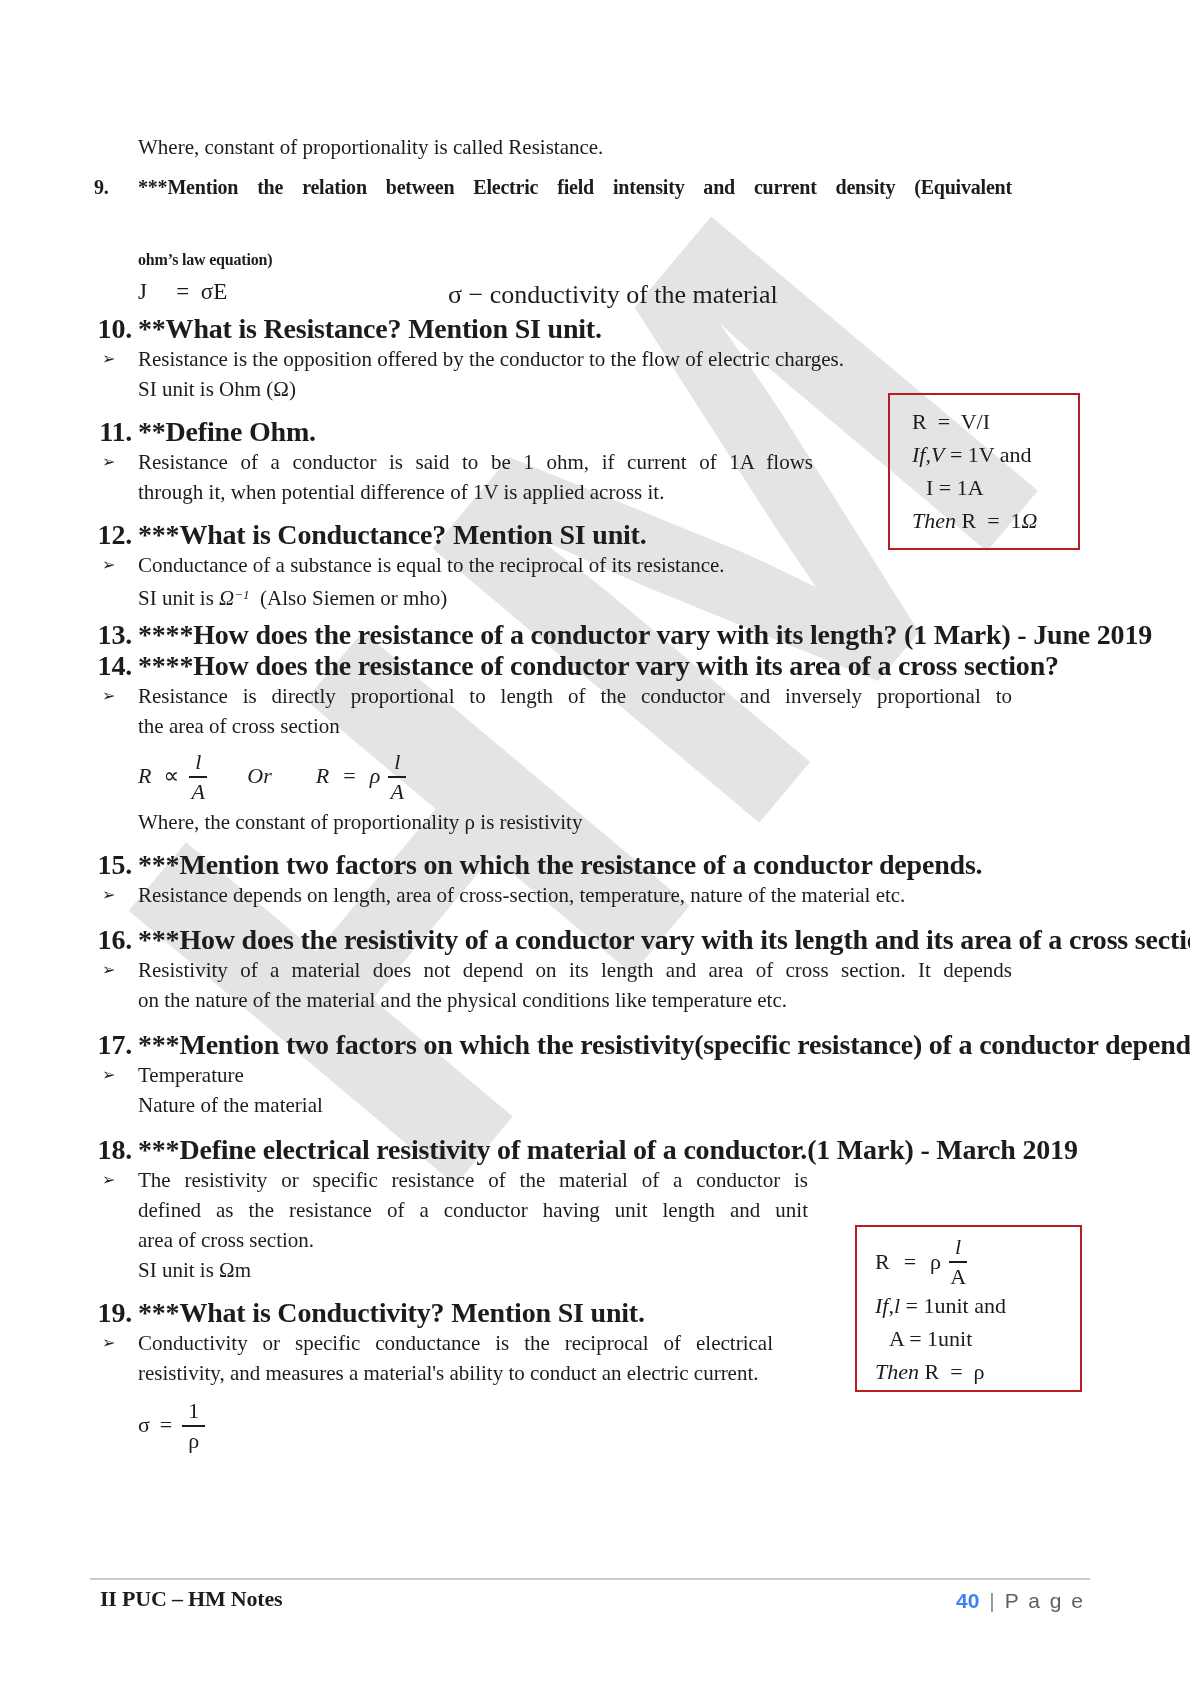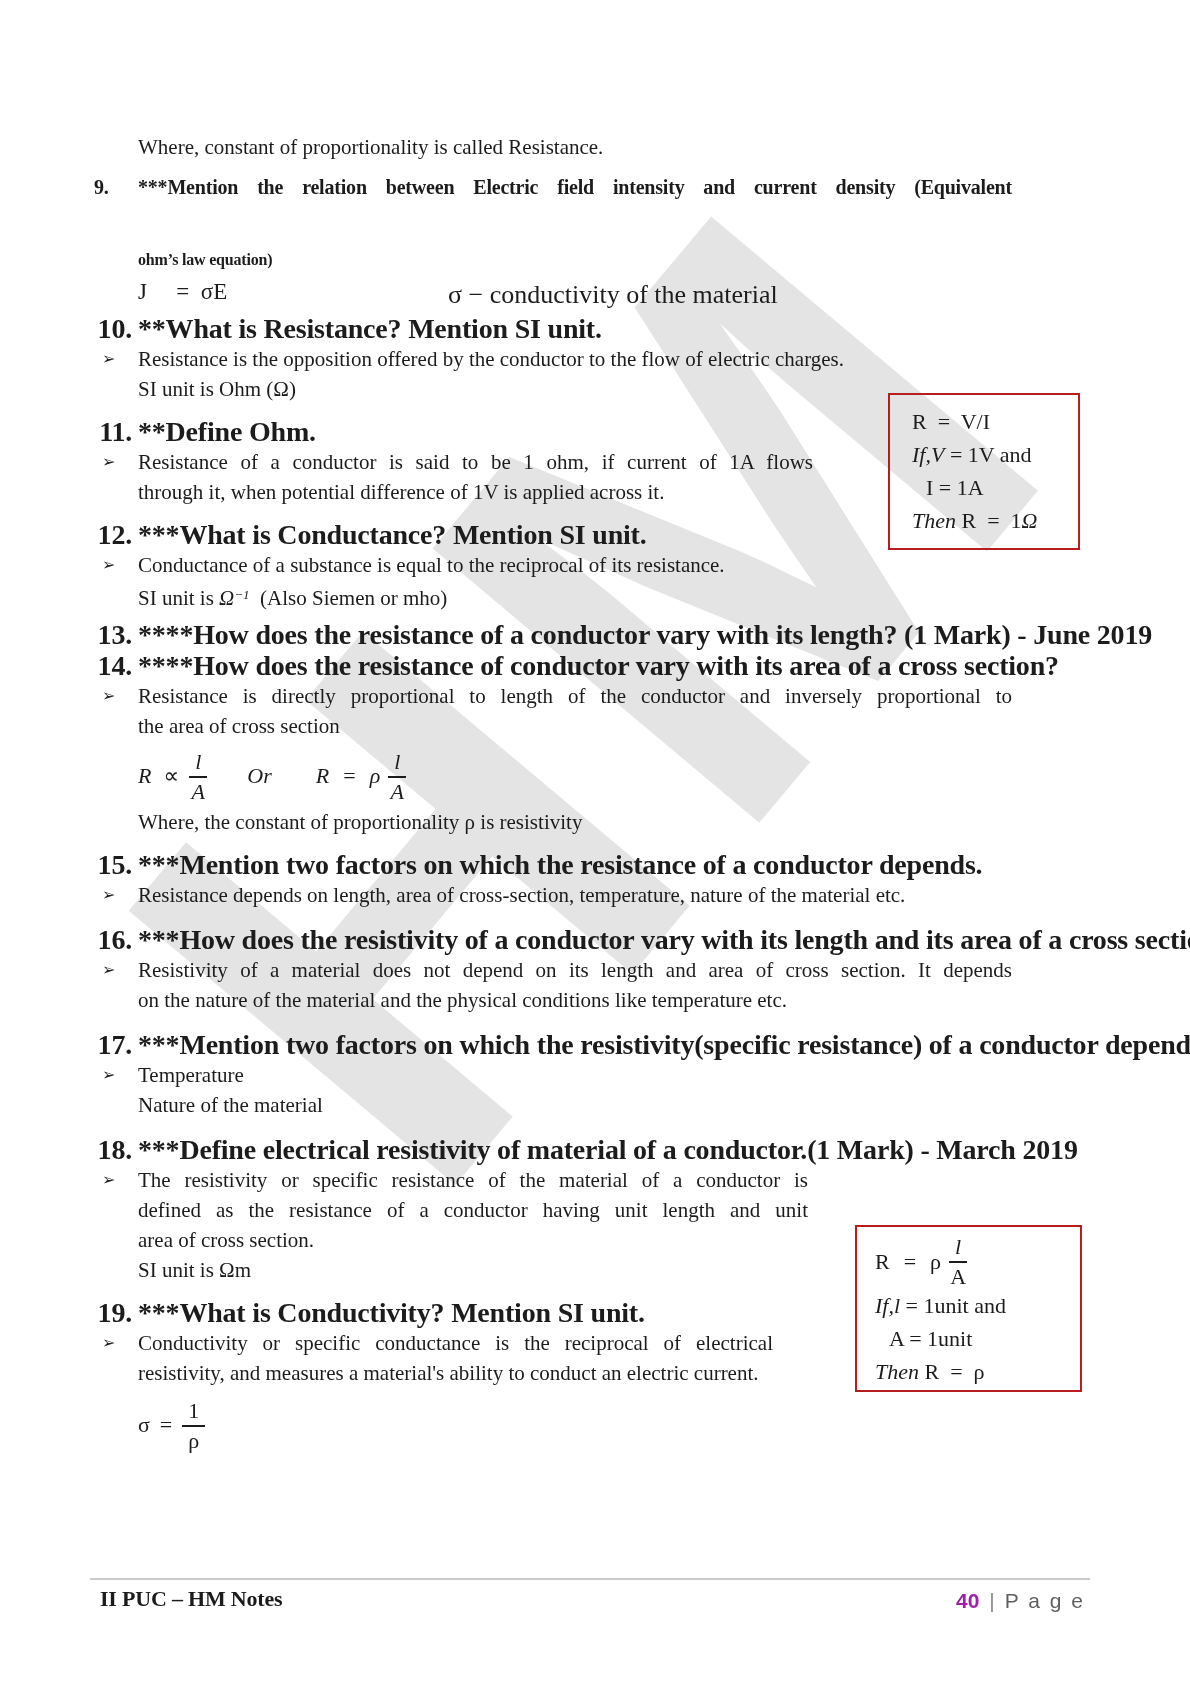--- a/index.html
+++ b/index.html
@@ -36,21 +36,21 @@
   .fbox{position:absolute;border:2px solid #b91c1c;font-size:22px;z-index:2;}
   .box1{left:888px;top:393px;width:166px;height:143px;padding:10px 0 0 22px;}
   .box2{left:855px;top:1225px;width:205px;height:157px;padding:6px 0 0 18px;}
   .bl{line-height:33px;}
   .ind{padding-left:14px;}
   .frow{display:flex;align-items:center;height:56px;}
   .fdiv{position:absolute;left:90px;top:1578px;width:1000px;border-top:2px solid #cbcbcb;z-index:1;}
   .fleft{position:absolute;left:100px;top:1586px;font-weight:bold;font-size:22px;letter-spacing:-0.2px;z-index:1;}
   .fright{position:absolute;right:105px;top:1589px;font-family:"Liberation Sans",sans-serif;
           font-size:21px;z-index:1;}
-  .fnum{font-weight:bold;color:#a21caf;margin-top:6px;}
+  .fnum{font-weight:bold;color:#3b82f6;margin-top:6px;}
   .fsep{margin:0 10px;color:#8a8a8a;}
   .fpage{letter-spacing:2px;color:#5f5f5f;}
 </style>
 </head>
 <body>
 
 <div class="wm">HM</div>
 
 <div class="content">
 

